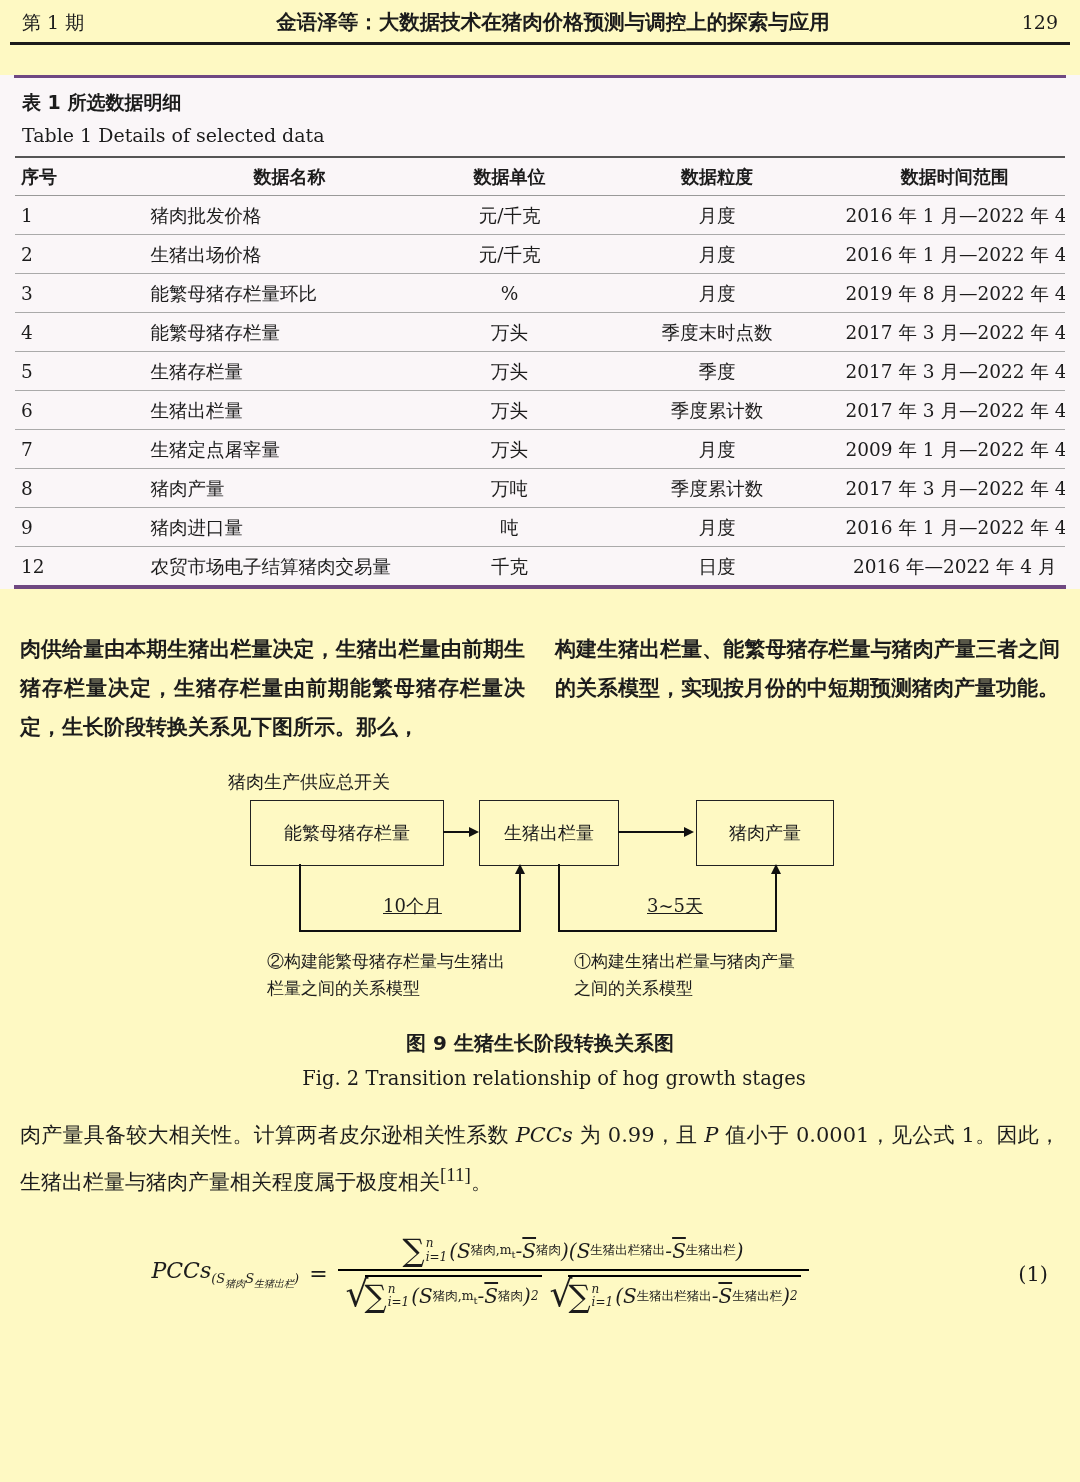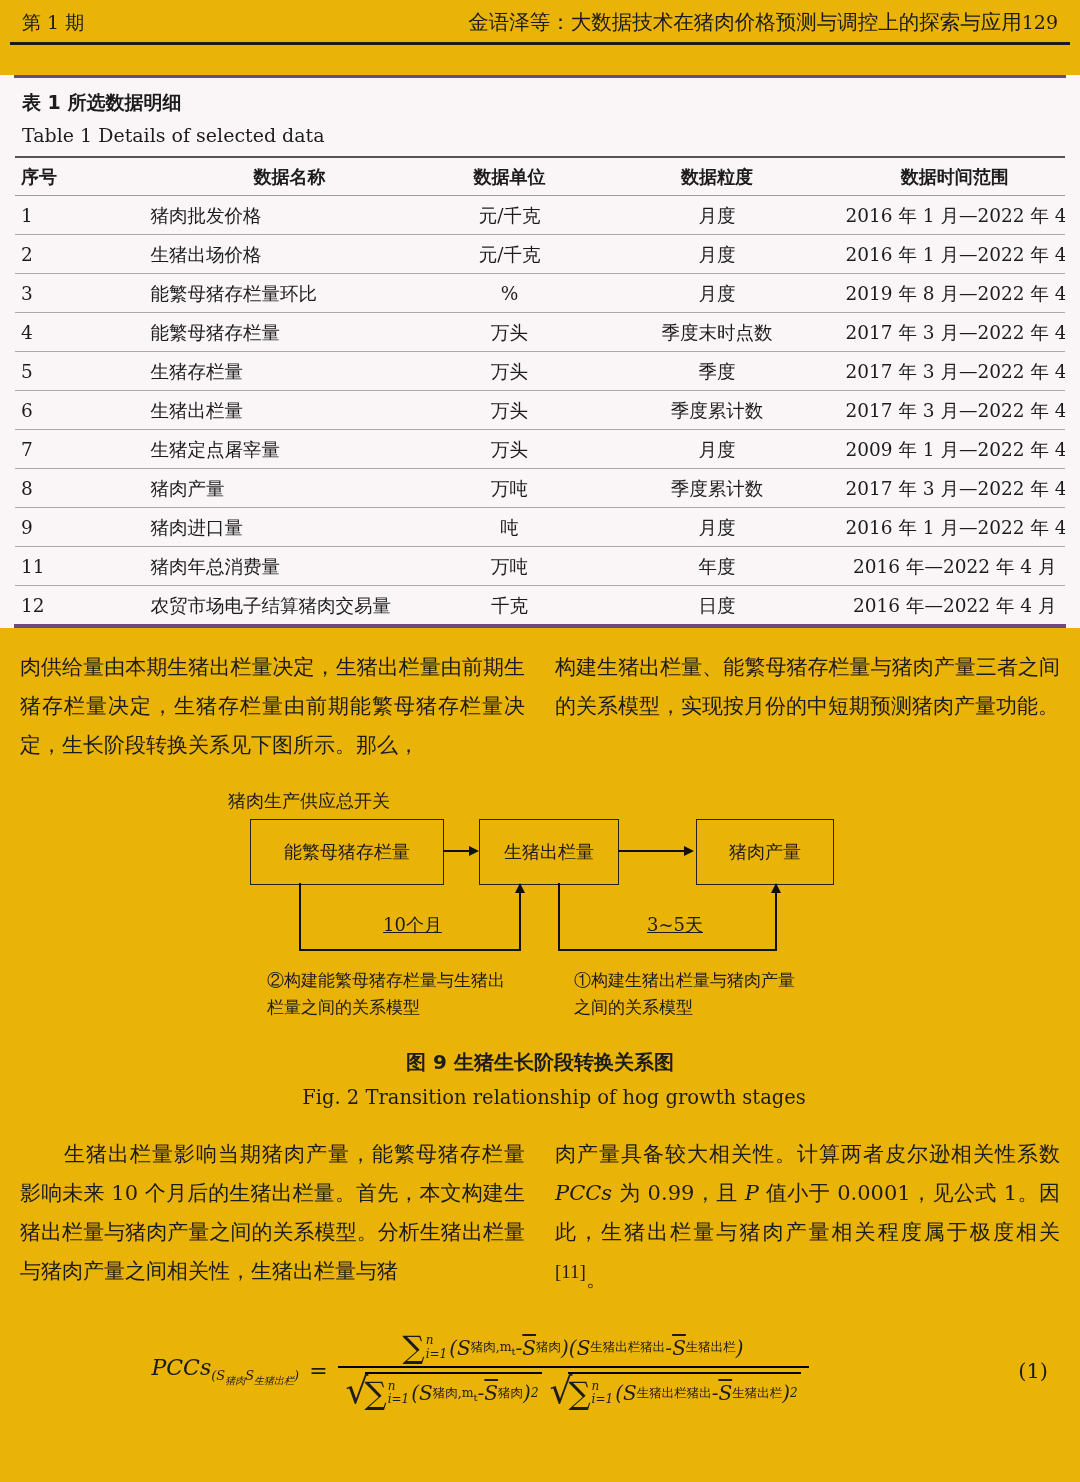--- a/index.html
+++ b/index.html
@@ -1,22 +1,22 @@
 <!DOCTYPE html>
 <html><head>
 <meta charset="utf-8">
 <style>
   html,body{margin:0;padding:0;background:#e8e8e8;}
-  .page{position:relative;width:1080px;height:1482px;margin:0 auto;background:#eab308;
+  .page{position:relative;width:1080px;height:1482px;margin:0 auto;background:#fef9c3;
         font-family:"DejaVu Serif","Liberation Serif",serif;color:#1c1c1c;overflow:hidden;}
   
   .running-head{display:flex;align-items:baseline;padding:8px 22px 0 22px;font-size:19px;}
   .rh-side{flex:0 0 auto;}
-  .rh-title{flex:1 1 auto;text-align:right;font-family:"DejaVu Sans","Liberation Sans",sans-serif;
-            font-weight:400;font-size:20.5px;}
+  .rh-title{flex:1 1 auto;text-align:center;font-family:"DejaVu Sans","Liberation Sans",sans-serif;
+            font-weight:700;font-size:20.5px;}
   .rule-black{height:3px;background:#1b1b1b;margin:6px 10px 0 10px;}
   
   .table-block{margin-top:30px;background:#faf6f8;padding-bottom:0;}
   .rule-purple{height:3px;background:#6f4882;margin:0 14px;}
   .rule-purple.thick{height:4px;}
   .tcap-zh{font-family:"DejaVu Sans","Liberation Sans",sans-serif;font-weight:700;
            font-size:19px;padding:12px 0 0 22px;}
   .tcap-en{font-size:19px;padding:8px 4px 10px 22px;}
   table.dtable{border-collapse:collapse;width:1050px;margin:0 15px;table-layout:fixed;
                font-size:18.5px;}
@@ -25,21 +25,21 @@
                text-align:center;font-style:normal;}
   table.dtable th.c1{text-align:left;padding-left:6px;}
   table.dtable td{height:36px;border-bottom:1px solid #aaa;text-align:center;
                   white-space:nowrap;overflow:hidden;}
   table.dtable td.c1{text-align:left;padding-left:6px;}
   table.dtable td.c2{text-align:left;}
   table.dtable tr:last-child td{border-bottom:none;}
   
   .twocol{display:flex;gap:30px;padding:0 20px;}
   .col{flex:1 1 0;font-size:21px;line-height:39px;text-align:justify;text-justify:inter-character;}
-  .block1{margin-top:20px;}
+  .block1{margin-top:40px;font-weight:bold;}
   .block2{margin-top:26px;}
   .block3{margin-top:6px;}
   .indent{text-indent:2.1em;}
   .it{font-style:italic;}
   sup.ref{font-size:19px;font-family:Liberation Serif, serif;}
   
   .fig{margin:22px 0 0 0;}
   .diagram{position:relative;height:240px;font-size:18px;}
   .d-label{position:absolute;left:228px;top:2px;}
   .dbox{position:absolute;border:1.6px solid #222;display:flex;align-items:center;
@@ -176,27 +176,20 @@
           <td>2017 年 3 月—2022 年 4 月</td>
         </tr>
         <tr>
           <td class="c1">9</td>
           <td class="c2">猪肉进口量</td>
           <td>吨</td>
           <td>月度</td>
           <td>2016 年 1 月—2022 年 4 月</td>
         </tr>
         <tr>
-          <td class="c1">11</td>
-          <td class="c2">猪肉年总消费量</td>
-          <td>万吨</td>
-          <td>年度</td>
-          <td>2016 年—2022 年 4 月</td>
-        </tr>
-        <tr>
           <td class="c1">12</td>
           <td class="c2">农贸市场电子结算猪肉交易量</td>
           <td>千克</td>
           <td>日度</td>
           <td>2016 年—2022 年 4 月</td>
         </tr>
       </tbody>
     </table>
     <div class="rule-purple thick"></div>
   </section>
@@ -234,21 +227,20 @@
       <div class="ann a1">①构建生猪出栏量与猪肉产量之间的关系模型</div>
       <div class="ann a2">②构建能繁母猪存栏量与生猪出栏量之间的关系模型</div>
     </div>
     <figcaption>
       <div class="figcap-zh">图 9    生猪生长阶段转换关系图</div>
       <div class="figcap-en">Fig. 2    Transition relationship of hog growth stages</div>
     </figcaption>
   </figure>
 
   <section class="twocol block2">
-    <div class="col indent">生猪出栏量影响当期猪肉产量，能繁母猪存栏量影响未来 10 个月后的生猪出栏量。首先，本文构建生猪出栏量与猪肉产量之间的关系模型。分析生猪出栏量与猪肉产量之间相关性，生猪出栏量与猪</div>
     <div class="col">
       <span>肉产量具备较大相关性。计算两者皮尔逊相关性系数 </span><span class="it">PCCs</span><span> 为 0.99，且 </span><span class="it">P</span><span> 值小于 0.0001，见公式 1。因此，生猪出栏量与猪肉产量相关程度属于极度相关</span><sup class="ref">[11]</sup><span>。</span>
     </div>
   </section>
 
   <section class="formula-row">
     <div class="formula">
       <span class="lhs"><span>PCCs</span><sub class="ls1"><span>(</span><span>S</span><sub class="ls2">猪肉</sub><span>S</span><sub class="ls2">生猪出栏</sub><span>)</span></sub></span>
       <span class="eqsign">=</span>
       <span class="frac">

